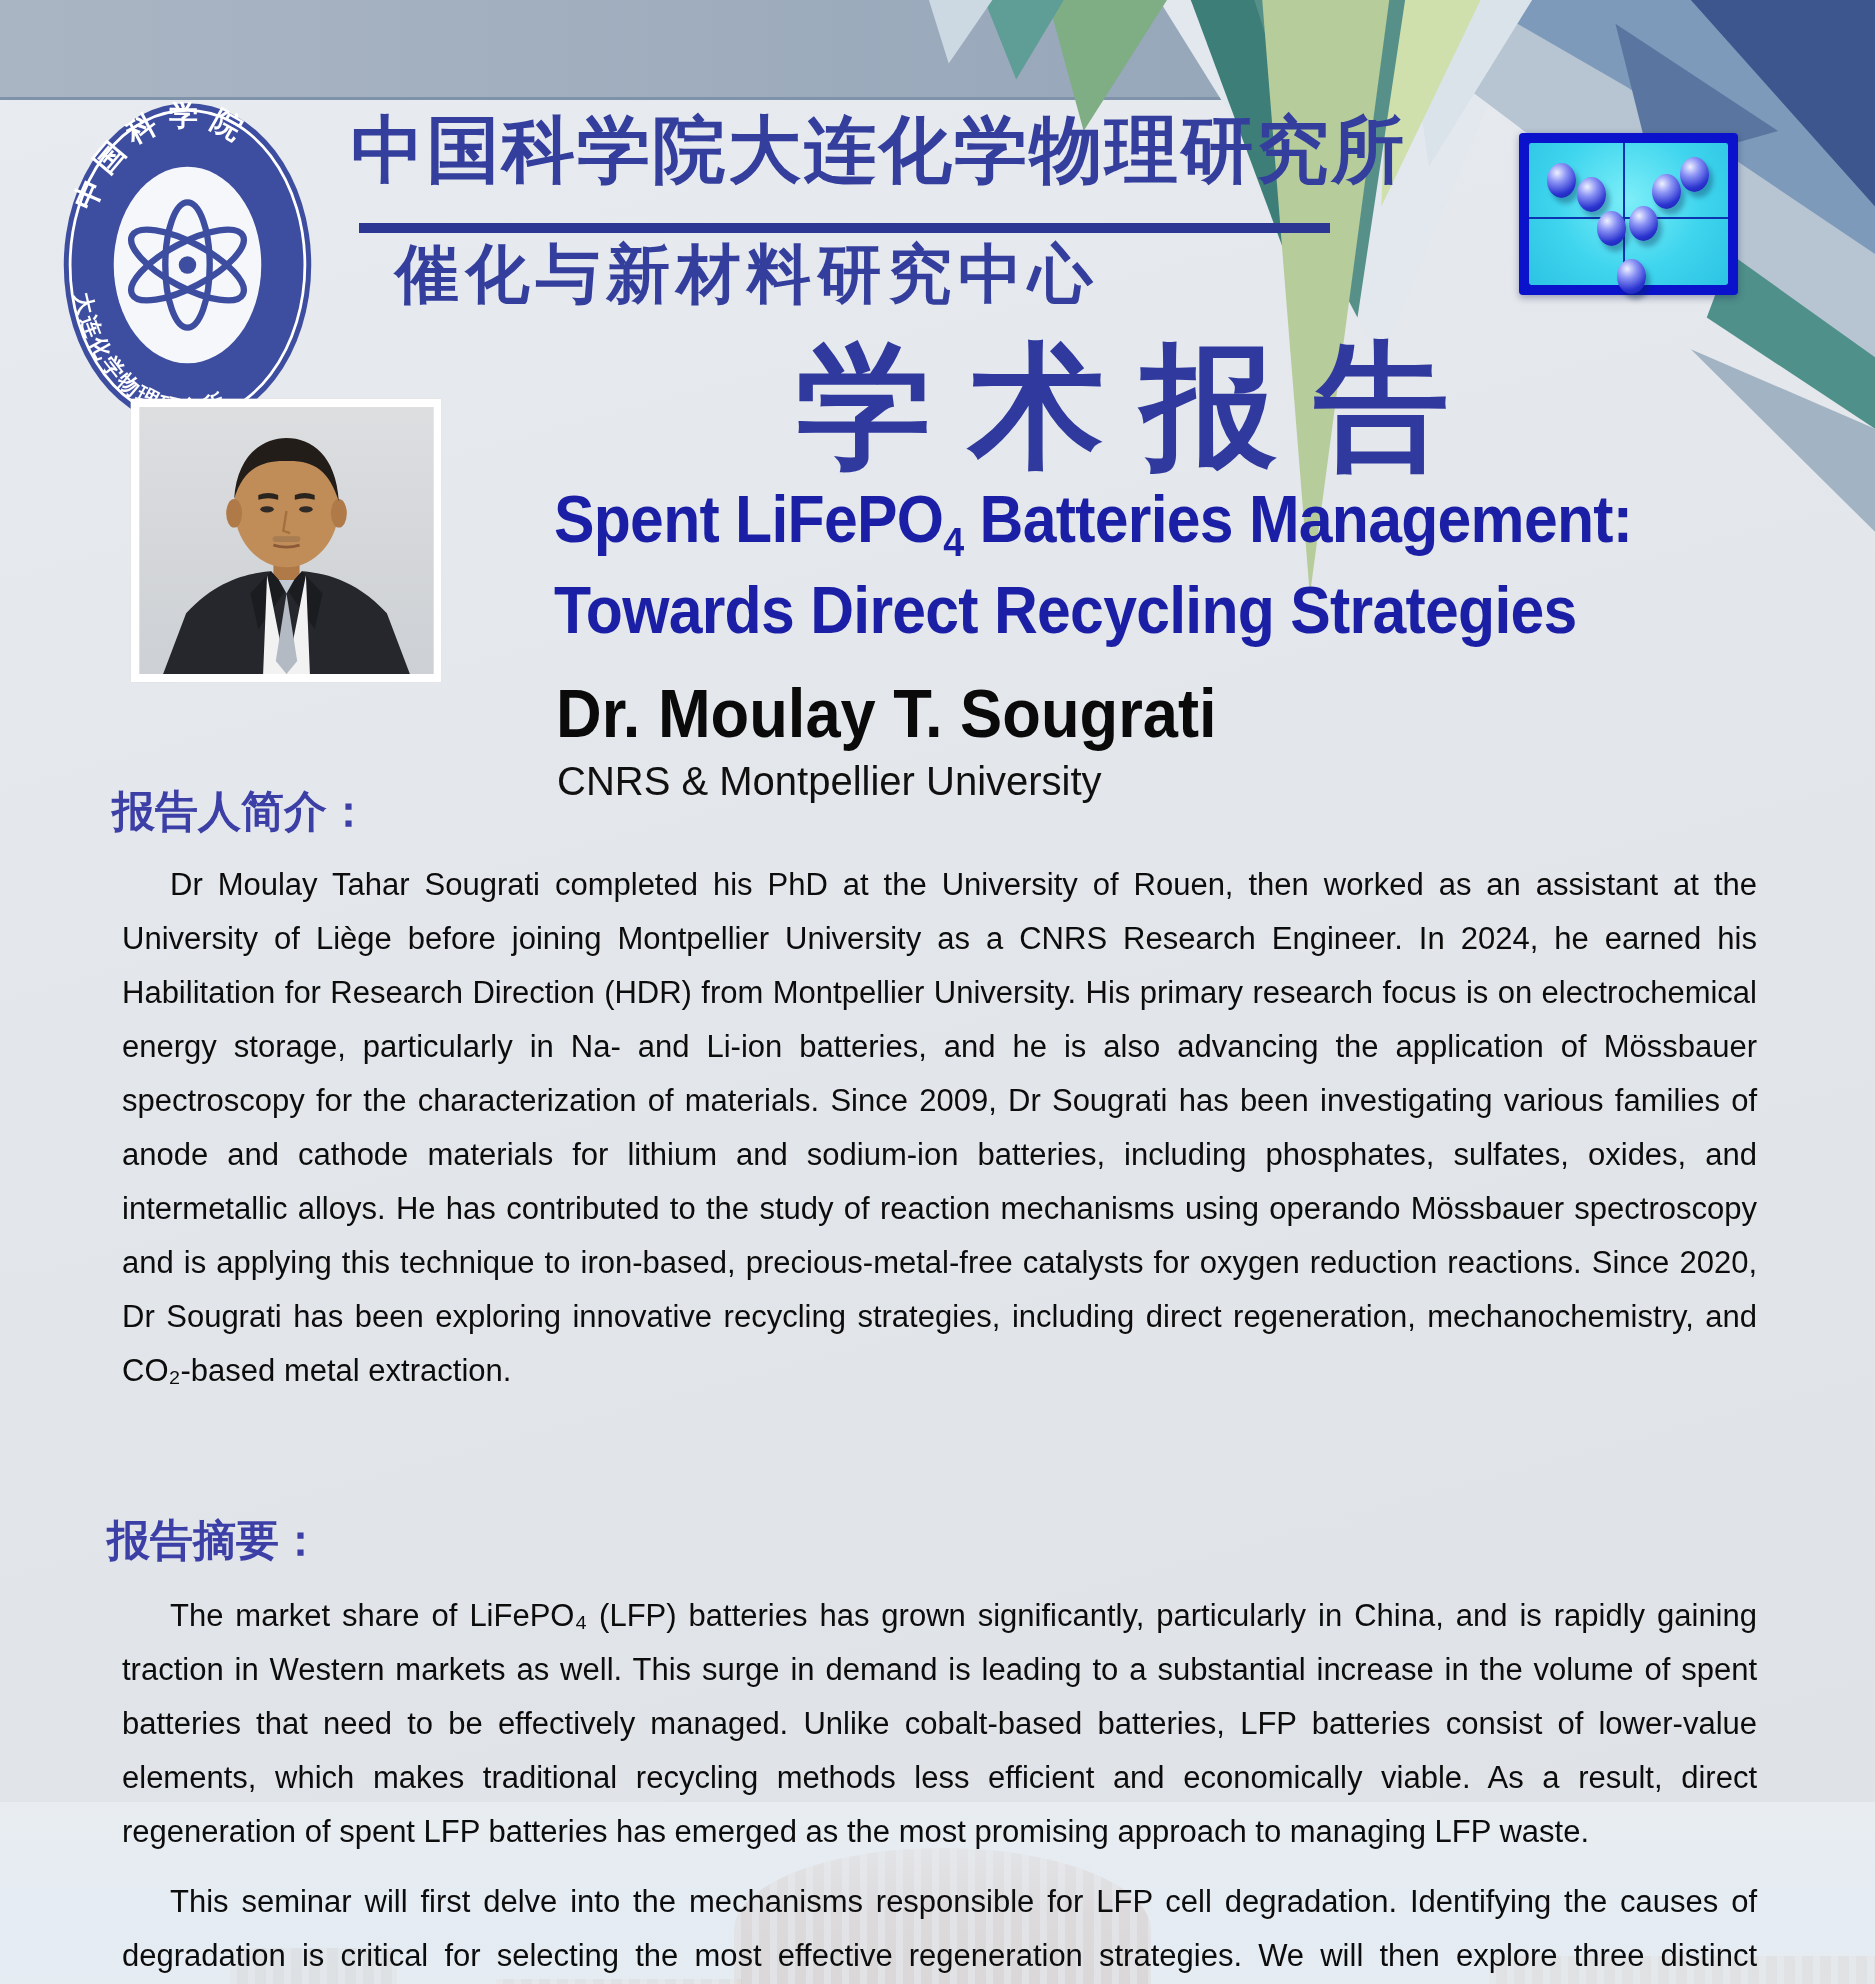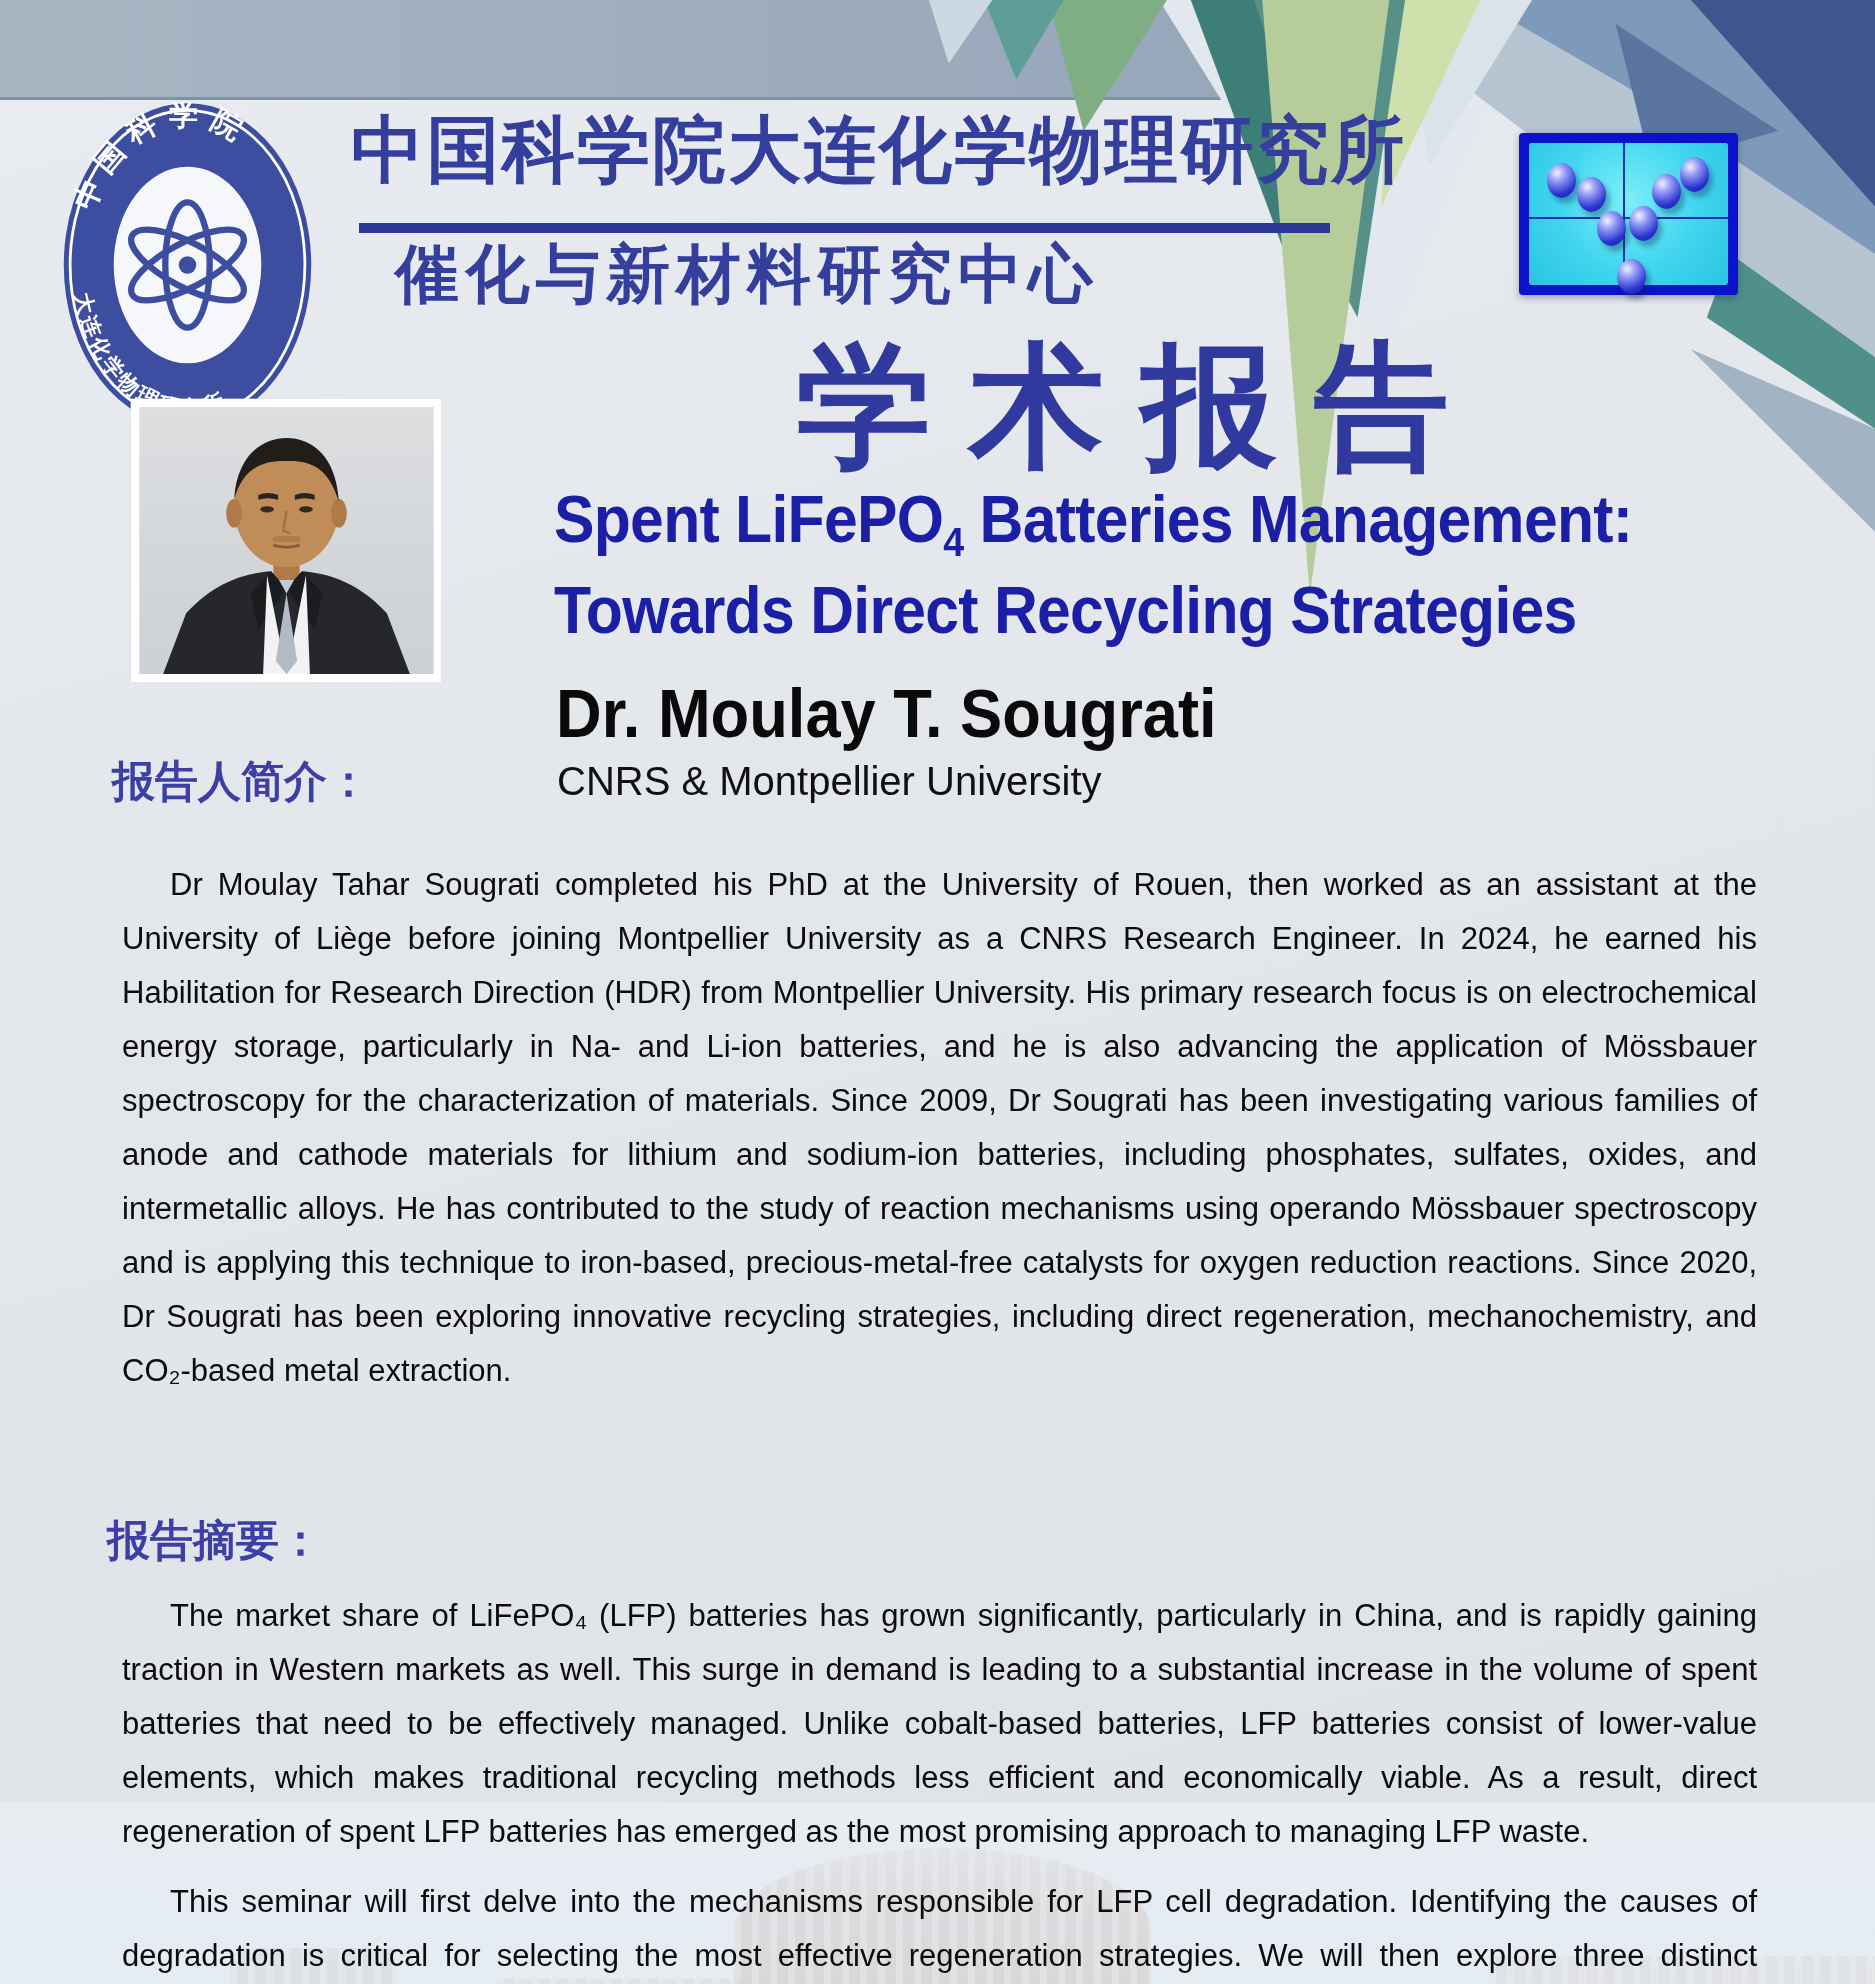--- a/index.html
+++ b/index.html
@@ -46,21 +46,21 @@
   
   .sem-title{position:absolute;left:554px;top:481px;font-size:66px;font-weight:bold;color:#1b1fa6;
         white-space:nowrap;transform:scaleX(.92);transform-origin:left top;letter-spacing:-0.8px;}
   .sem-title sub{font-size:62%;line-height:0;}
   .sem-title2{top:572px;}
   .speaker{position:absolute;left:556px;top:674px;font-size:68px;font-weight:bold;color:#0a0a0a;
         white-space:nowrap;transform:scaleX(.93);transform-origin:left top;}
   .affil{position:absolute;left:557px;top:759px;font-size:40px;color:#101010;white-space:nowrap;}
   
   .sec-head{position:absolute;font-size:43px;font-weight:bold;color:#3b3fa6;white-space:nowrap;}
-  .bio-head{left:112px;top:753px;}
+  .bio-head{left:112px;top:783px;}
   .abs-head{left:107px;top:1512px;}
   .body-text{position:absolute;left:106px;width:1667px;font-size:31px;line-height:54px;
         color:#0c0c0c;text-align:justify;}
   .body-text p{margin:16px;text-indent:48px;}
   .bio-body{top:842px;}
   .abs-body{top:1573px;}
 </style>
 </head>
 <body>
 

